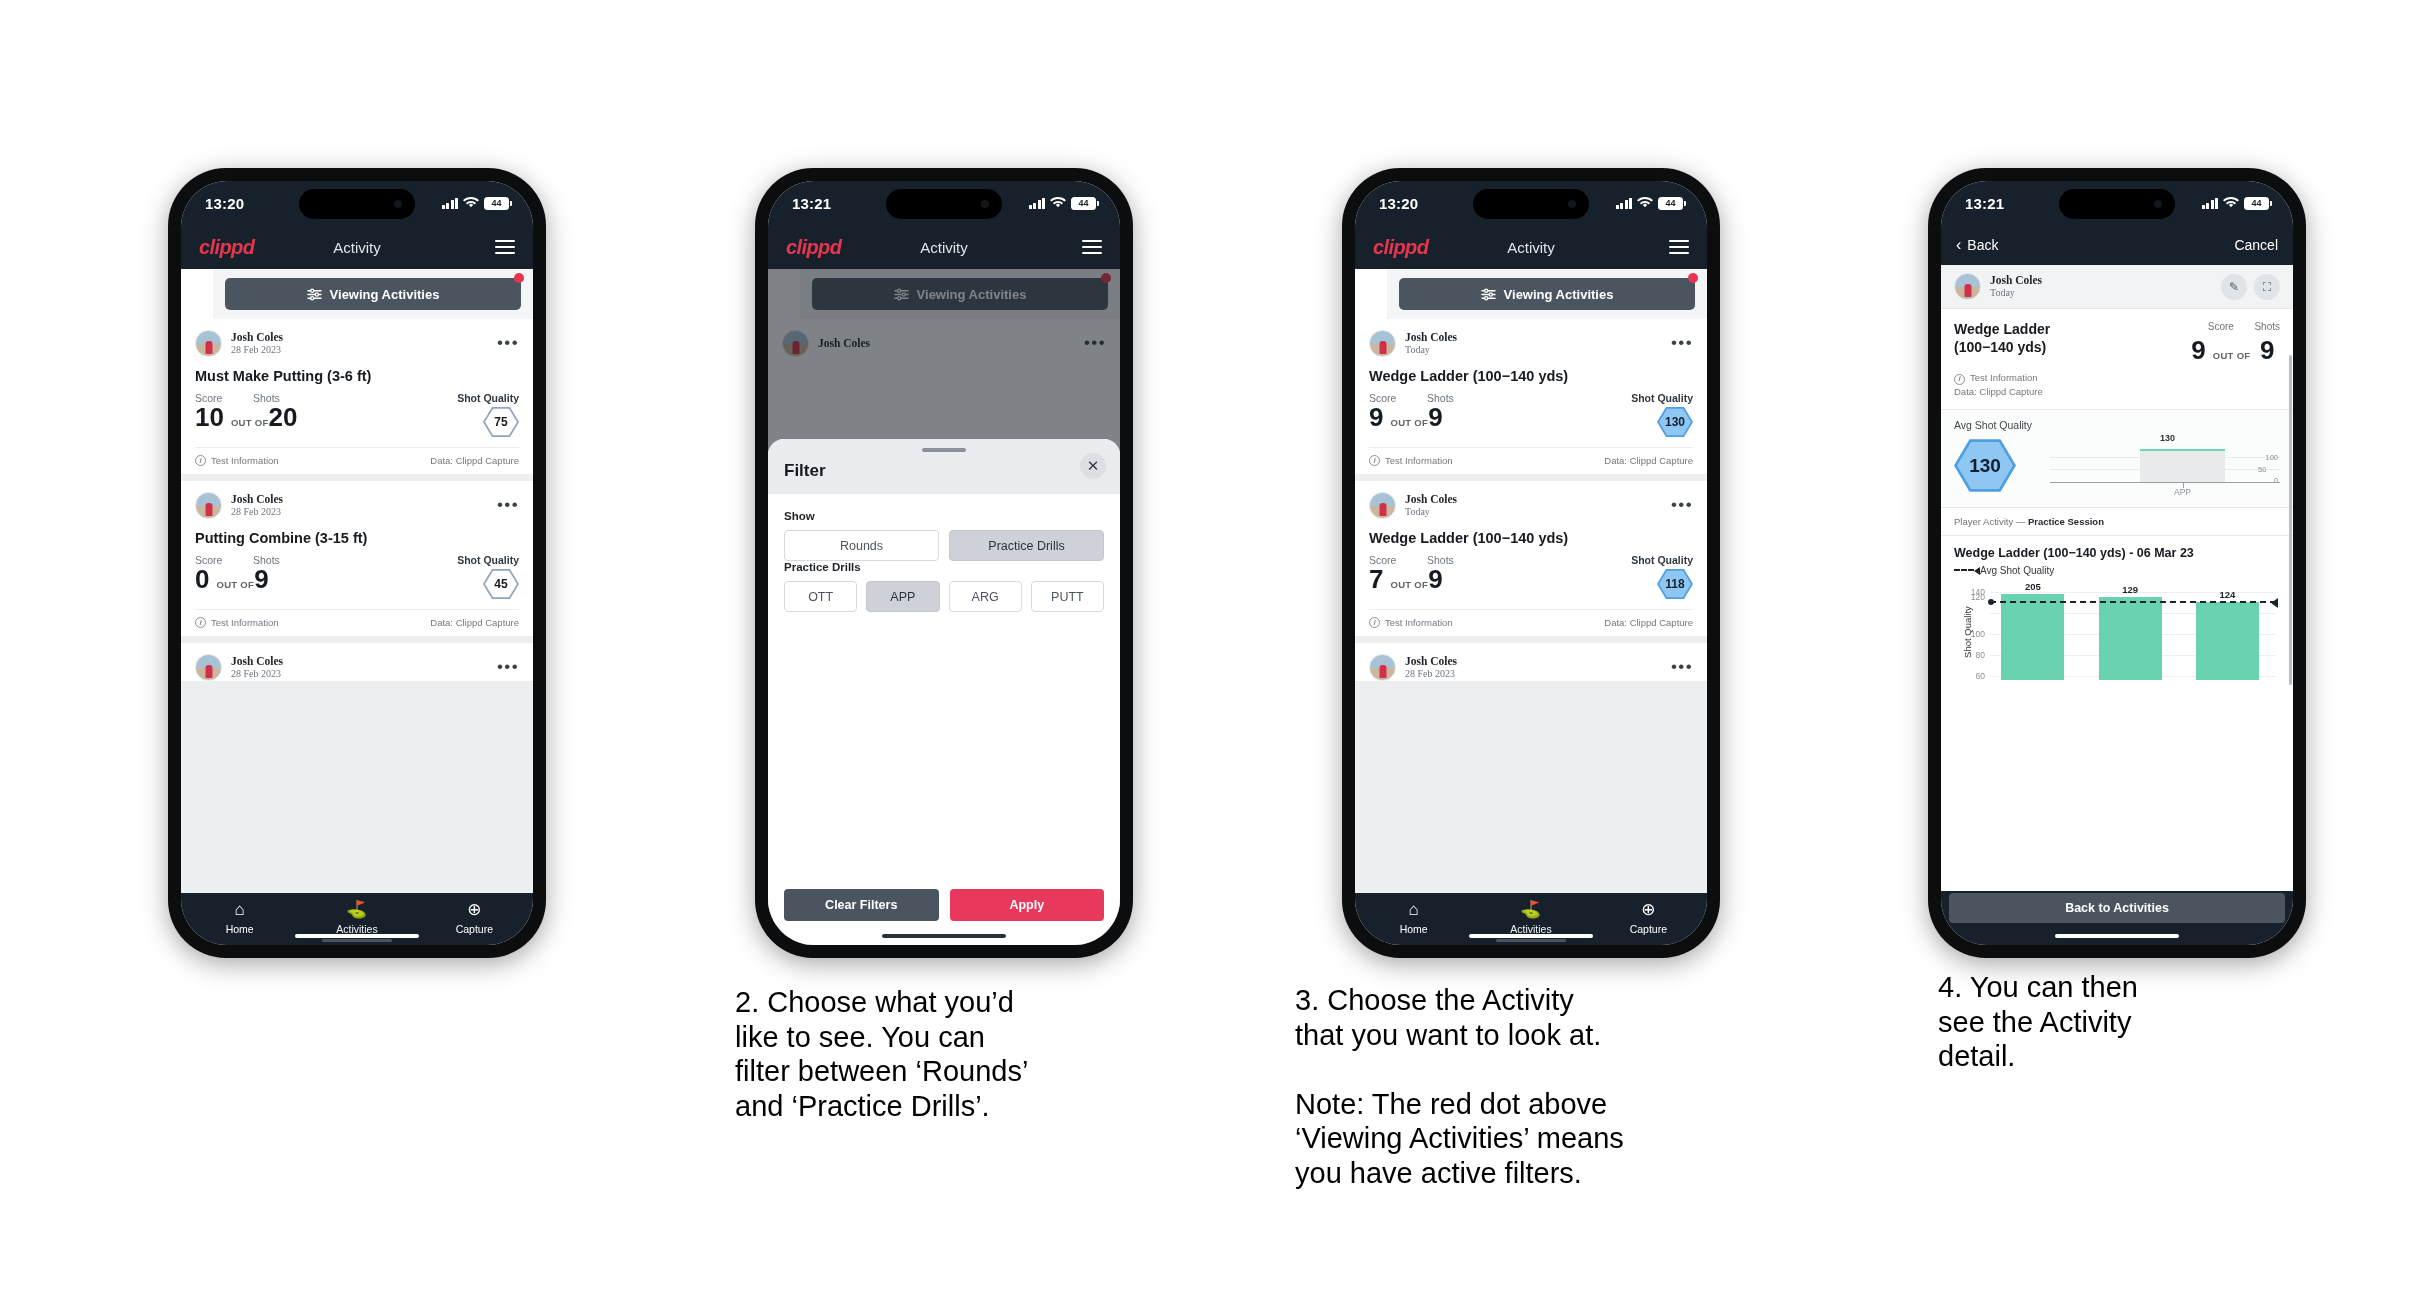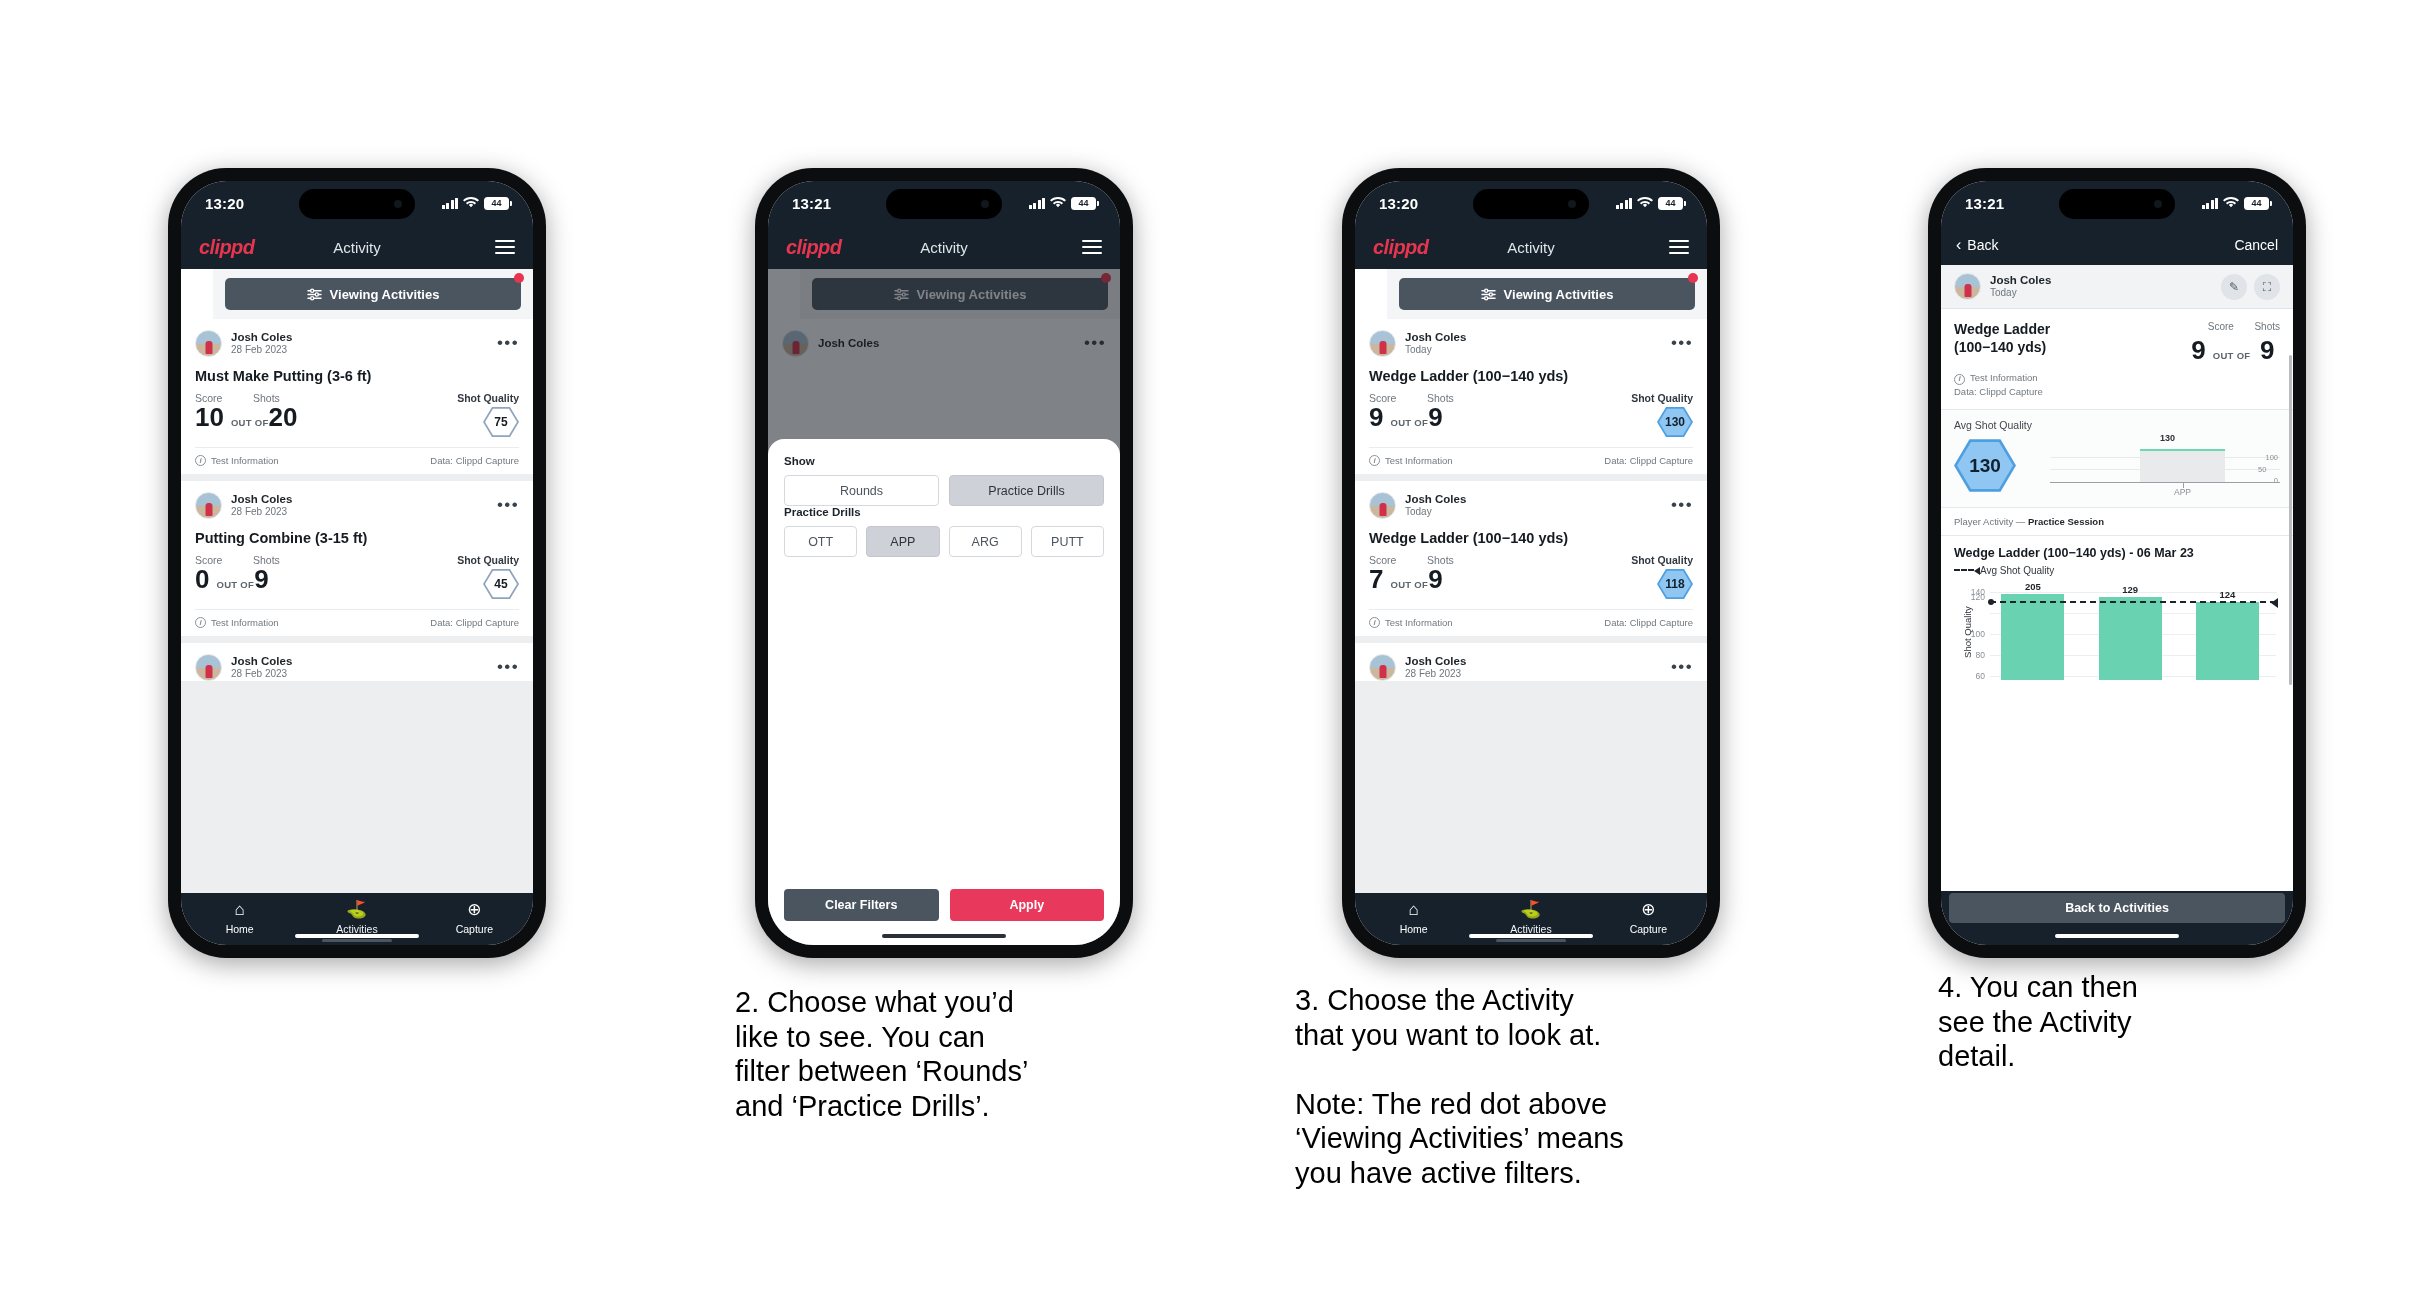--- a/index.html
+++ b/index.html
@@ -94,21 +94,21 @@
   .card-head { display: flex; align-items: center; gap: 9px; }
   .avatar {
     width: 27px; height: 27px; border-radius: 50%; flex: none;
     background: linear-gradient(#a9c3d6 0 52%, #cbb79d 52% 100%);
     position: relative; overflow: hidden; border: 1px solid #e2e5e8;
   }
   .avatar::after{
     content:""; position:absolute; left:50%; top:40%; transform:translateX(-50%);
     width:7px; height:13px; background:#d0304a; border-radius:3px 3px 1px 1px;
   }
-  .who { line-height: 1.22; }
+  .who { line-height: 1.22; font-family: Liberation Serif, serif; }
   .who .nm { font-size: 11.5px; font-weight: 700; color: #1d232a; }
   .who .dt { font-size: 10px; color: #6d757d; }
   .dots { margin-left: auto; color: #39424b; font-size: 17px; letter-spacing: 1.4px; line-height: .5; }
   .card-title { font-size: 14.5px; font-weight: 700; color: #151b21; margin: 11px 0 8px; }
 
   .stats { display: flex; align-items: flex-start; padding-bottom: 9px; }
   .stat-lbls { display: flex; width: 100%; }
   .lbl { font-size: 10.5px; color: #6d757d; }
   .col-score { width: 58px; }
   .col-shots { flex: 1; }
@@ -511,20 +511,25 @@
             <div class="who">
               <div class="nm">Josh Coles</div>
             </div>
             <div class="dots">•••</div>
           </div>
         </div>
 
         <div class="dim"></div>
 
         <div class="sheet">
+          <div class="sheet-head">
+            <div class="grabber"></div>
+            <div class="sheet-title">Filter</div>
+            <div class="xbtn">✕</div>
+          </div>
           <div class="sheet-body">
             <div class="sect-lbl">Show</div>
             <div class="seg">
               <div class="opt">Rounds</div>
               <div class="opt sel">Practice Drills</div>
             </div>
             <div class="sect-lbl">Practice Drills</div>
             <div class="chips">
               <div class="opt">OTT</div>
               <div class="opt sel">APP</div>

